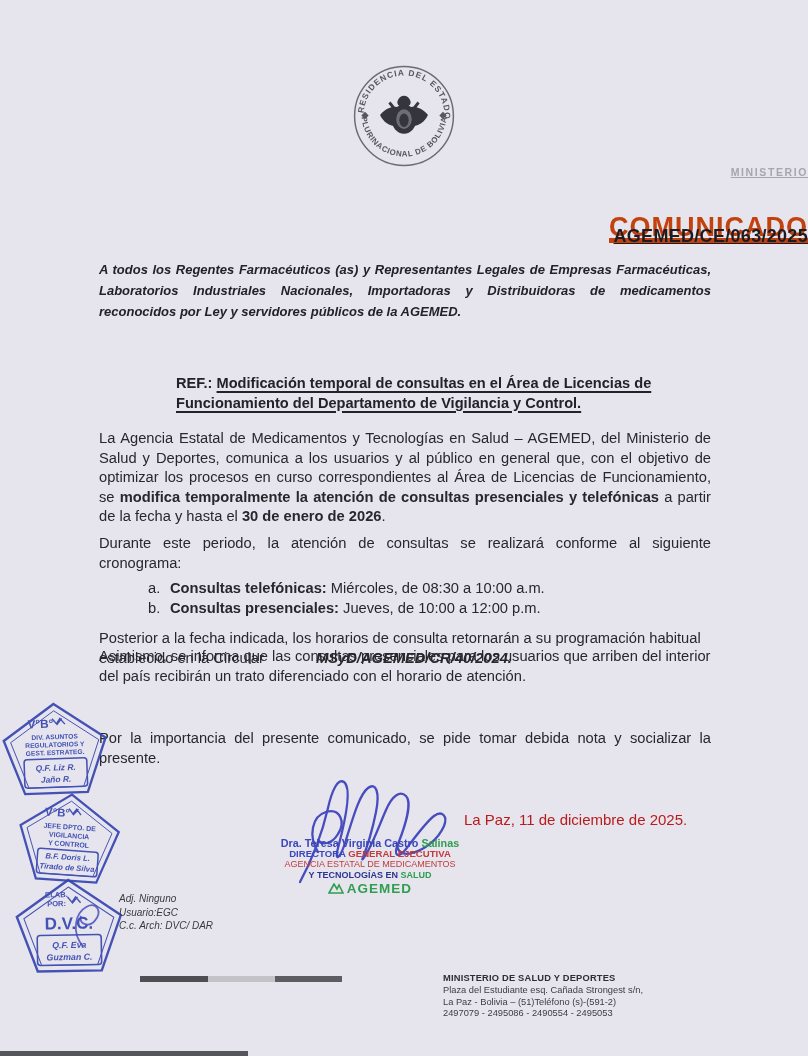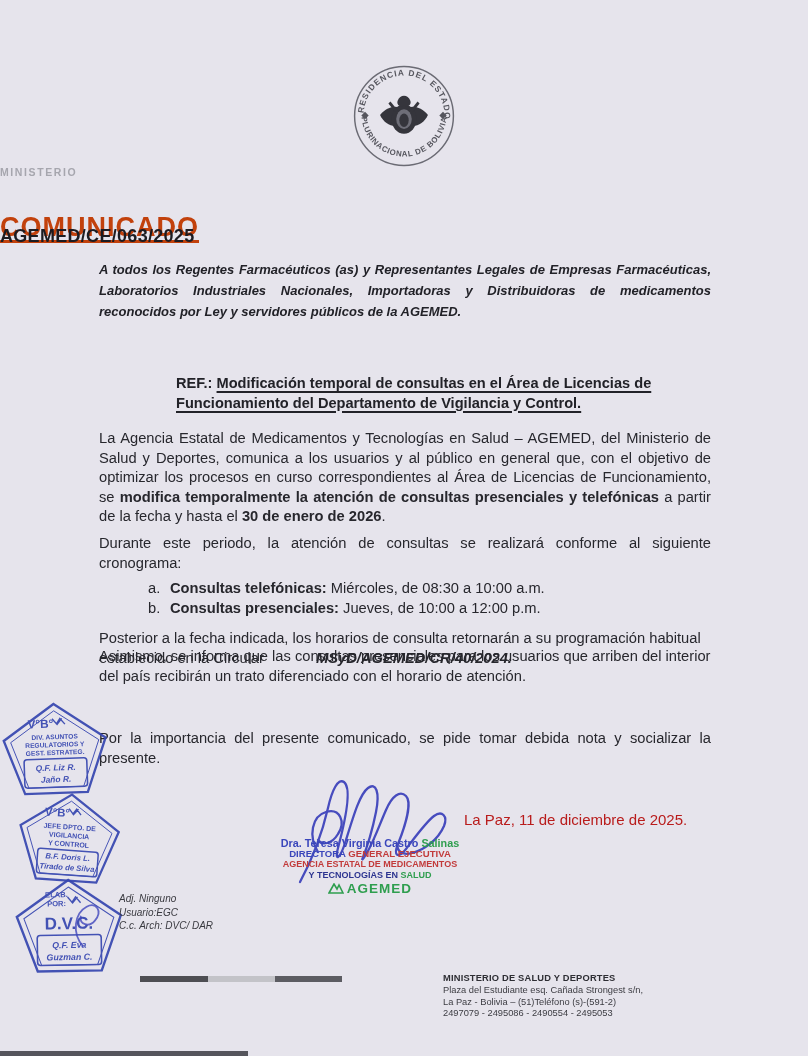--- a/index.html
+++ b/index.html
@@ -3,21 +3,21 @@
 <meta charset="utf-8">
 <style>
   html,body{margin:0;padding:0;background:#cfcdd6;}
   #page{
     position:relative;width:808px;height:1056px;margin:0 auto;
     background:#e6e4ec;
     font-family:"Liberation Sans", sans-serif;
     color:#2b2b31;overflow:hidden;
   }
   .abs{position:absolute;}
-  .center{text-align:left;}
+  .center{text-align:right;text-decoration:underline;}
   .just{text-align:justify;}
 
   
   .ministerio-light{left:0;top:166px;width:808px;font-size:10.5px;font-weight:600;
     letter-spacing:1.6px;color:#a6a6ae;}
   .ministerio-bold{left:0;top:179px;width:808px;font-size:11.5px;font-weight:700;
     letter-spacing:.4px;color:#26262c;}
   .title{left:0;top:212px;width:808px;font-size:27px;font-weight:800;letter-spacing:1px;
     color:#c2410c;}
   .title span{text-decoration:underline;text-decoration-thickness:3px;text-underline-offset:4px;}
@@ -41,21 +41,21 @@
   .list .row{display:flex;}
   .list .marker{width:22px;}
 
   .dateline{left:464px;top:811px;width:230px;font-size:15px;color:#b91c1c;}
 
   
   .sig-svg{left:288px;top:756px;}
   .dirstamp{left:272px;top:838px;width:196px;text-align:center;line-height:10.5px;}
   .dirstamp .l1{font-size:10.8px;font-weight:700;}
   .dirstamp .l2{font-size:9.6px;font-weight:700;}
-  .dirstamp .l3{font-size:9px;font-weight:700;text-align:center;}
+  .dirstamp .l3{font-size:9px;font-weight:400;text-align:center;}
   .dirstamp .l4{font-size:9px;font-weight:700;}
   .dirstamp .brand{font-size:13.5px;font-weight:800;letter-spacing:1px;margin-top:2px;}
   .c-blue{color:#3a46bb;}
   .c-navy{color:#2c3490;}
   .c-red{color:#c23b3b;}
   .c-green{color:#2f9e4f;}
   .brandrow{display:flex;align-items:center;justify-content:center;gap:3px;margin-top:2px;}
 
   
   .stamp{opacity:.92;}

